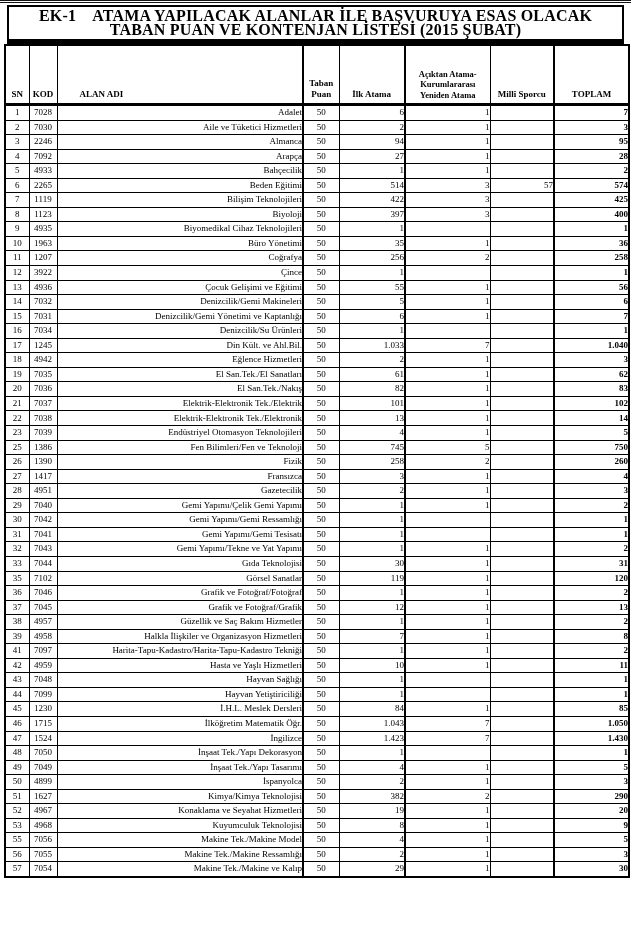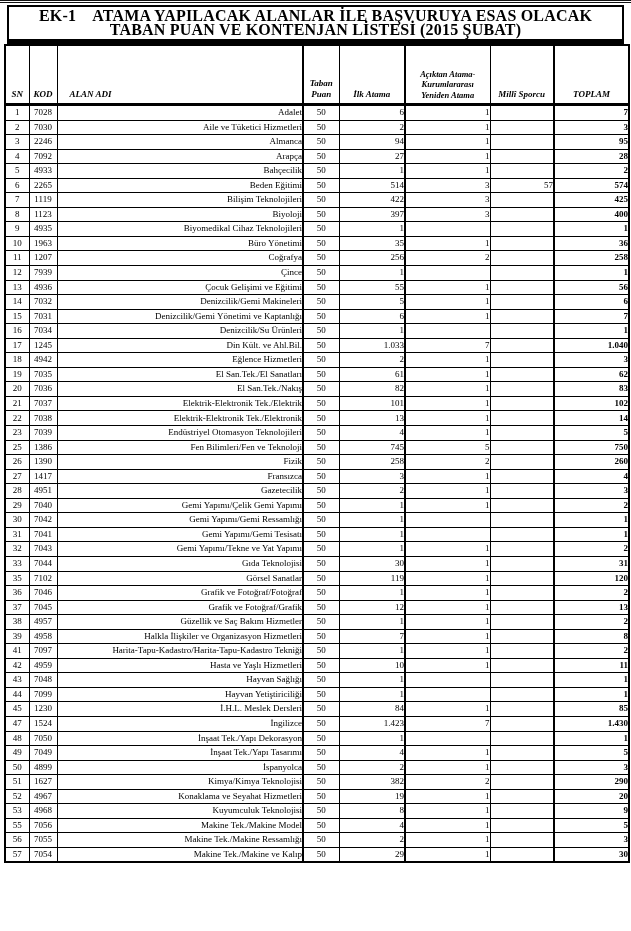--- a/index.html
+++ b/index.html
@@ -44,23 +44,22 @@
   .main-table thead th {
     height:54px;
     vertical-align:bottom;
     font-size:9px;
     font-weight:bold;
     padding-bottom:3px;
     text-align:center;
     border-bottom:3px solid #000;
     white-space:pre-line;
     line-height:11px;
-    font-style:italic;
-  }
-  .main-table thead th.h-alan { text-align:left; padding-left:12px; }
+  }
+  .main-table thead th.h-alan { text-align:left; padding-left:22px; }
   .main-table thead th.h-aciktan { font-size:8.5px; line-height:10.5px; }
 
   
   .main-table .v-thick { border-right:2px solid #000; }
 
   
   .main-table tbody td {
     height:13.55px;
     line-height:13.5px;
     font-size:9px;
@@ -217,21 +216,21 @@
           <td class="c-kod">1207</td>
           <td class="c-alan v-thick">Coğrafya</td>
           <td class="c-taban">50</td>
           <td class="c-ilk v-thick">256</td>
           <td class="c-aciktan">2</td>
           <td class="c-milli v-thick"></td>
           <td class="c-toplam">258</td>
         </tr>
         <tr>
           <td class="c-sn">12</td>
-          <td class="c-kod">7939</td>
+          <td class="c-kod">3922</td>
           <td class="c-alan v-thick">Çince</td>
           <td class="c-taban">50</td>
           <td class="c-ilk v-thick">1</td>
           <td class="c-aciktan"></td>
           <td class="c-milli v-thick"></td>
           <td class="c-toplam">1</td>
         </tr>
         <tr>
           <td class="c-sn">13</td>
           <td class="c-kod">4936</td>
@@ -526,20 +525,30 @@
           <td class="c-sn">45</td>
           <td class="c-kod">1230</td>
           <td class="c-alan v-thick">İ.H.L. Meslek Dersleri</td>
           <td class="c-taban">50</td>
           <td class="c-ilk v-thick">84</td>
           <td class="c-aciktan">1</td>
           <td class="c-milli v-thick"></td>
           <td class="c-toplam">85</td>
         </tr>
         <tr>
+          <td class="c-sn">46</td>
+          <td class="c-kod">1715</td>
+          <td class="c-alan v-thick">İlköğretim Matematik Öğr.</td>
+          <td class="c-taban">50</td>
+          <td class="c-ilk v-thick">1.043</td>
+          <td class="c-aciktan">7</td>
+          <td class="c-milli v-thick"></td>
+          <td class="c-toplam">1.050</td>
+        </tr>
+        <tr>
           <td class="c-sn">47</td>
           <td class="c-kod">1524</td>
           <td class="c-alan v-thick">İngilizce</td>
           <td class="c-taban">50</td>
           <td class="c-ilk v-thick">1.423</td>
           <td class="c-aciktan">7</td>
           <td class="c-milli v-thick"></td>
           <td class="c-toplam">1.430</td>
         </tr>
         <tr>

